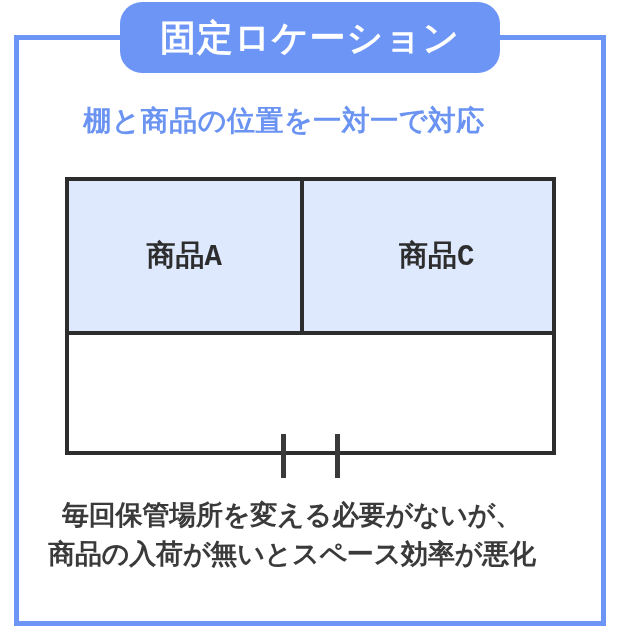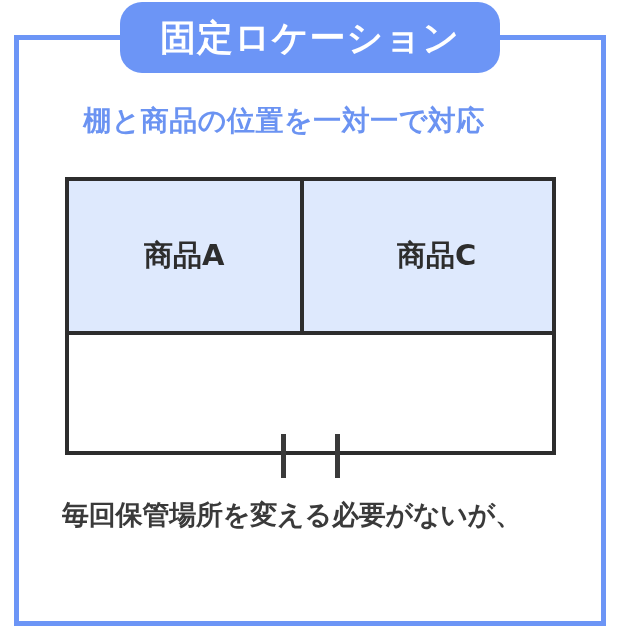--- a/index.html
+++ b/index.html
@@ -66,20 +66,21 @@
     white-space: nowrap;
   }
 
   
   #shelf {
     position: absolute;
     left: 65px;
     top: 177px;
     width: 491px;
     height: 278px;
+    font-family: Liberation Mono, monospace;
   }
   #shelf-top-row {
     position: absolute;
     left: 0;
     top: 0;
     width: 491px;
     height: 158px;
     box-sizing: border-box;
     border: 4px solid #2d2d2d;
     display: flex;
@@ -161,13 +162,14 @@
   </div>
 
   <div id="shelf-bottom-row"></div>
 
   <div class="shelf-leg" id="shelf-leg-left"></div>
   <div class="shelf-leg" id="shelf-leg-right"></div>
 </div>
 
 <div id="caption">
   <span class="cap-line">毎回保管場所を変える必要がないが、</span>
+  <span class="cap-line">商品の入荷が無いとスペース効率が悪化</span>
 </div>
 
 </body></html>

